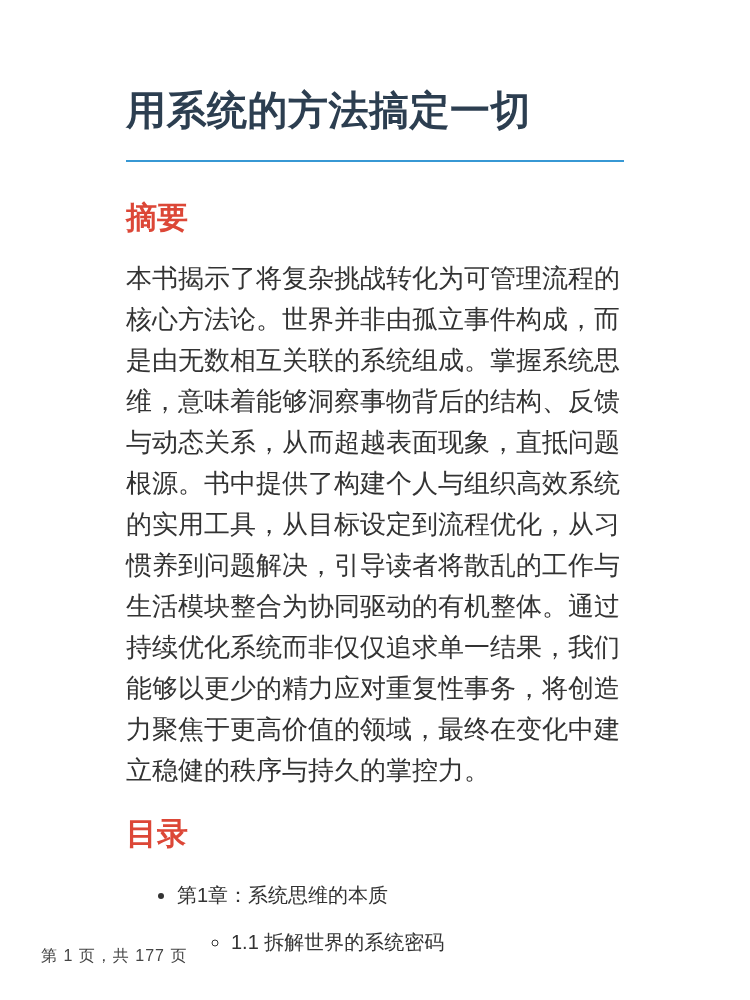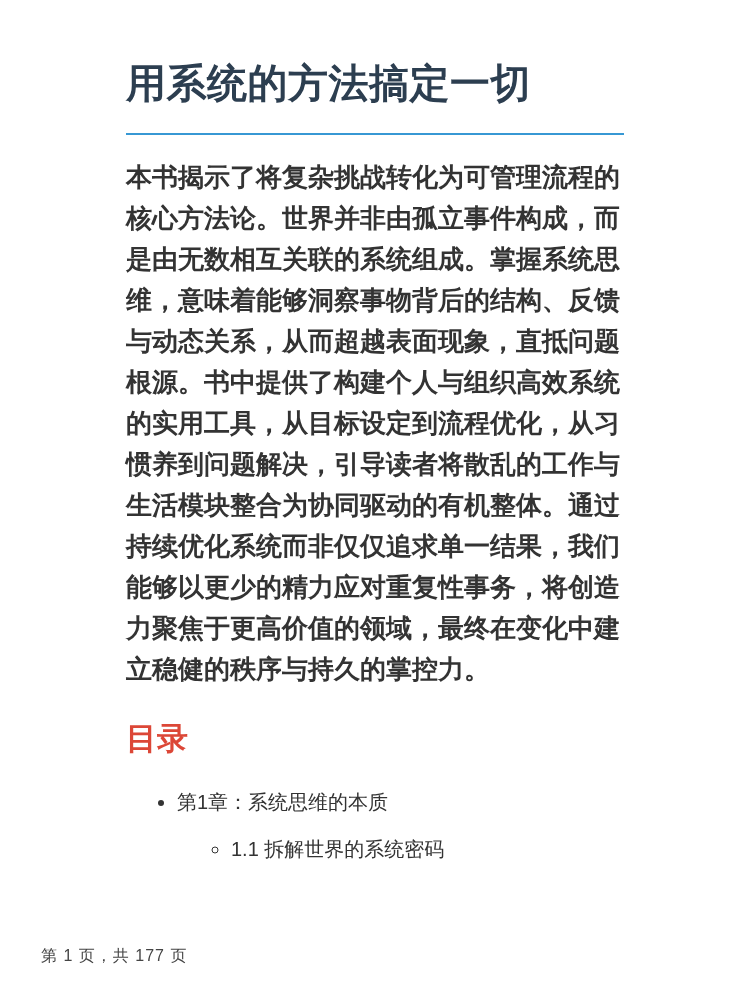--- a/index.html
+++ b/index.html
@@ -7,21 +7,21 @@
     padding: 0;
     background: #ffffff;
   }
   .page {
     position: relative;
     width: 668px;
     height: 1000px;
     margin: 0 auto;
     background: #ffffff;
     box-sizing: border-box;
-    padding: 59px 85px 0 85px;
+    padding: 86px 85px 0 85px;
     overflow: hidden;
     font-family: "Liberation Sans", "DejaVu Sans", sans-serif;
     color: var(--body-color, #333333);
   }
   h1.doc-title {
     margin: 0 0 26px 0;
     font-size: 40px;
     line-height: 48px;
     font-weight: bold;
     letter-spacing: 0.5px;
@@ -41,25 +41,23 @@
     margin: 37px 0 0 0;
   }
   p.abstract-body {
     font-size: 26px;
     line-height: 41px;
     margin: 22px 0 0 0;
     text-align: left;
     color: var(--body-color, #333333);
     word-break: normal;
     overflow-wrap: break-word;
-    font-weight: bold;
   }
   h2.toc-heading {
-    margin-top: 32px;
-    font-family: Liberation Mono, monospace;
+    margin-top: 24px;
   }
   ul.toc-list {
     margin: 23px 0 0 0;
     padding: 0 0 0 51px;
     list-style: disc outside;
     font-size: 20px;
     line-height: 41px;
     color: var(--body-color, #333333);
   }
   ul.toc-sublist {
@@ -80,20 +78,21 @@
 </style>
 </head>
 <body>
 
 <div class="page">
 
   <h1 class="doc-title">用系统的方法搞定一切</h1>
 
   <div class="title-divider"></div>
 
+  <h2 class="section-heading">摘要</h2>
 
   <p class="abstract-body">本书揭示了将复杂挑战转化为可管理流程的核心方法论。世界并非由孤立事件构成，而是由无数相互关联的系统组成。掌握系统思维，意味着能够洞察事物背后的结构、反馈与动态关系，从而超越表面现象，直抵问题根源。书中提供了构建个人与组织高效系统的实用工具，从目标设定到流程优化，从习惯养到问题解决，引导读者将散乱的工作与生活模块整合为协同驱动的有机整体。通过持续优化系统而非仅仅追求单一结果，我们能够以更少的精力应对重复性事务，将创造力聚焦于更高价值的领域，最终在变化中建立稳健的秩序与持久的掌控力。</p>
 
   <h2 class="section-heading toc-heading">目录</h2>
 
   <ul class="toc-list">
     <li>
       <span>第1章：系统思维的本质</span>
       <ul class="toc-sublist">
         <li>

